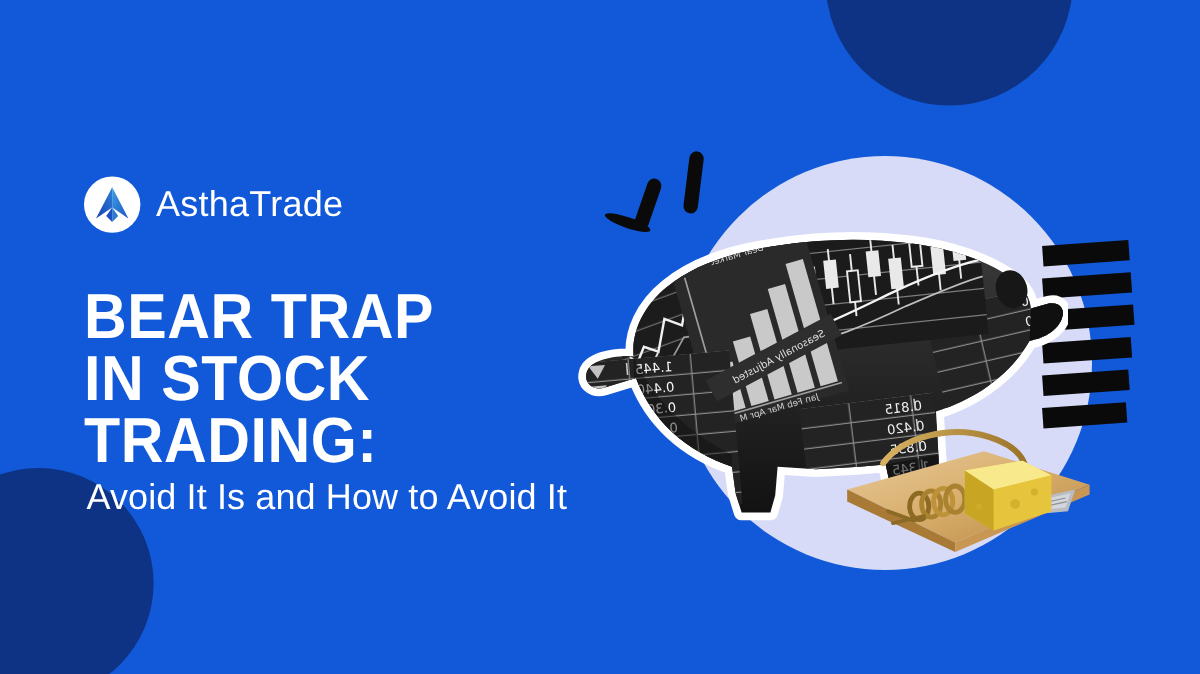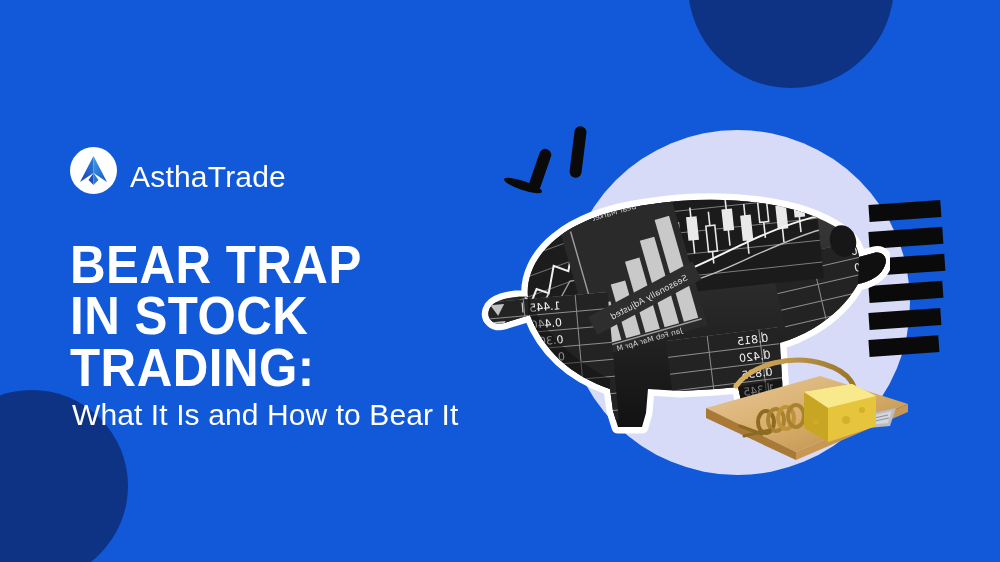--- a/index.html
+++ b/index.html
@@ -47,21 +47,21 @@
   
   .stroke{
     position:absolute;background:#0a0a0a;border-radius:50%/50%;
   }
   .stroke.k1{left:503px;top:181px;width:40px;height:9px;transform:rotate(19deg);}
   .stroke.k2{left:534px;top:148px;width:12px;height:44px;transform:rotate(19deg);border-radius:6px;}
   .stroke.k3{left:572px;top:126px;width:12px;height:52px;transform:rotate(7deg);border-radius:6px;}
 
   
   .brand{
-    position:absolute;left:70px;top:147px;display:flex;align-items:flex-end;gap:13px;
+    position:absolute;left:70px;top:147px;display:flex;align-items:center;gap:13px;
   }
   .brand-badge{
     width:47px;height:47px;border-radius:50%;background:#ffffff;
     display:flex;align-items:center;justify-content:center;flex:0 0 auto;
   }
   .brand-name{
     color:#ffffff;font-size:30px;letter-spacing:.2px;font-weight:400;
     font-family:"Liberation Sans","DejaVu Sans",sans-serif;
     white-space:nowrap;
   }
@@ -371,15 +371,15 @@
     </span>
     <span class="brand-name">AsthaTrade</span>
   </div>
 
   <h1 class="headline">
     <span class="ln">BEAR TRAP</span>
     <span class="ln">IN STOCK</span>
     <span class="ln">TRADING:</span>
   </h1>
 
-  <div class="subhead">What It Is and How to Bear It</div>
+  <div class="subhead">Avoid It Is and How to Avoid It</div>
 
 </div>
 
 </body></html>

